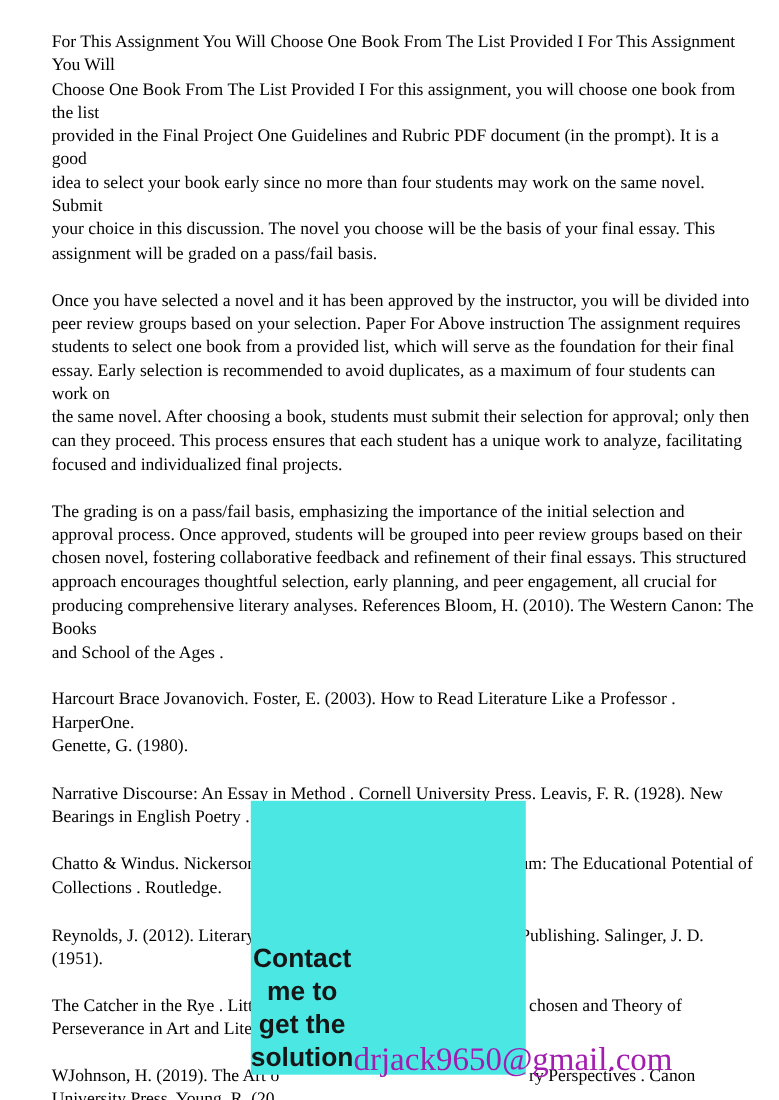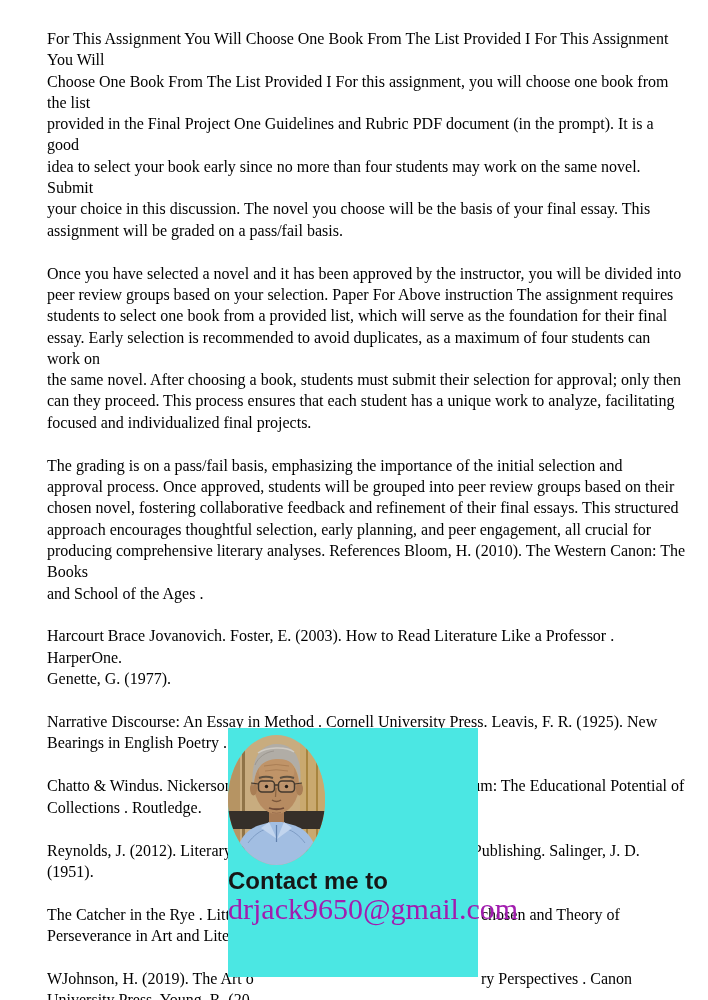--- a/index.html
+++ b/index.html
@@ -32,22 +32,22 @@
   .frag-right {
     position: absolute;
     left: 434px; top: 0;
   }
   .overlay {
     position: absolute;
     left: 228px; top: 728px;
     width: 250px; height: 249px;
     z-index: 10;
     display: flex;
-    flex-direction: column;
-    align-items: flex-start;
+    flex-direction: row;
+    align-items: flex-end;
   }
   .photo {
     margin-top: 7px;
     width: 97px; height: 130px;
     display: block;
   }
   .contact-heading {
     margin-top: 1px;
     font-family: "Liberation Sans", sans-serif;
     font-weight: 700;
@@ -83,22 +83,22 @@
 the same novel. After choosing a book, students must submit their selection for approval; only then
 can they proceed. This process ensures that each student has a unique work to analyze, facilitating
 focused and individualized final projects.</p>
   <p class="para">The grading is on a pass/fail basis, emphasizing the importance of the initial selection and
 approval process. Once approved, students will be grouped into peer review groups based on their
 chosen novel, fostering collaborative feedback and refinement of their final essays. This structured
 approach encourages thoughtful selection, early planning, and peer engagement, all crucial for
 producing comprehensive literary analyses. References Bloom, H. (2010). The Western Canon: The Books
 and School of the Ages .</p>
   <p class="para">Harcourt Brace Jovanovich. Foster, E. (2003). How to Read Literature Like a Professor . HarperOne.
-Genette, G. (1977).</p>
-  <p class="para">Narrative Discourse: An Essay in Method . Cornell University Press. Leavis, F. R. (1925). New
+Genette, G. (1980).</p>
+  <p class="para">Narrative Discourse: An Essay in Method . Cornell University Press. Leavis, F. R. (1928). New
 Bearings in English Poetry .</p>
   <p class="para">Chatto &amp; Windus. Nickerson, R. S. (2010). Memory and the Museum: The Educational Potential of
 Collections . Routledge.</p>
   <p class="para">Reynolds, J. (2012). Literary Theory: An Introduction . Blackwell Publishing. Salinger, J. D.
 (1951).</p>
 
   <div class="para-frag">
     <div class="frag-line">
       <span>The Catcher in the Rye . Little,</span>
       <span class="frag-right">chosen and Theory of</span>
@@ -176,15 +176,16 @@
 
       <path d="M48,53 L47.5,62" stroke="#8A6442" stroke-width="1.2" fill="none"></path>
       <path d="M44,65 Q48.5,68 53,65" stroke="#7A563A" stroke-width="1.5" fill="none"></path>
 
       <path d="M41,73 Q48.5,75.5 56,73" stroke="#6E4936" stroke-width="1.8" fill="none"></path>
       <path d="M44,77.5 Q48.5,79 53,77.5" stroke="#9A6E4E" stroke-width="1" fill="none"></path>
     </g>
   </svg>
   <div class="contact-heading">
     <div>Contact me to</div>
+    <div>get the solution</div>
   </div>
   <div class="contact-email">drjack9650@gmail.com</div>
 </div>
 
 </body></html>

